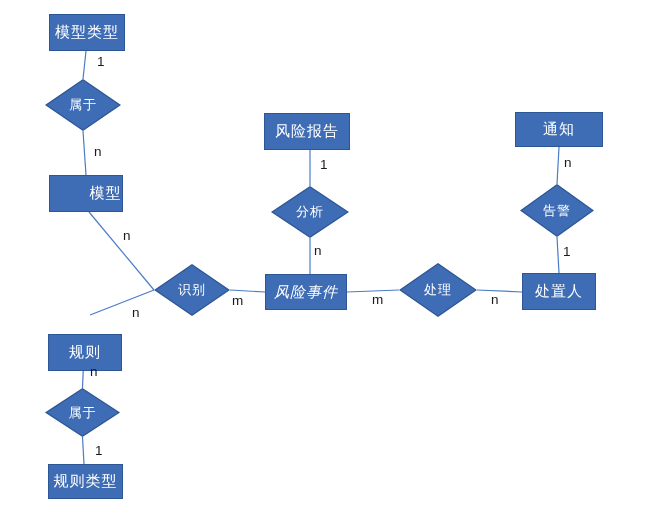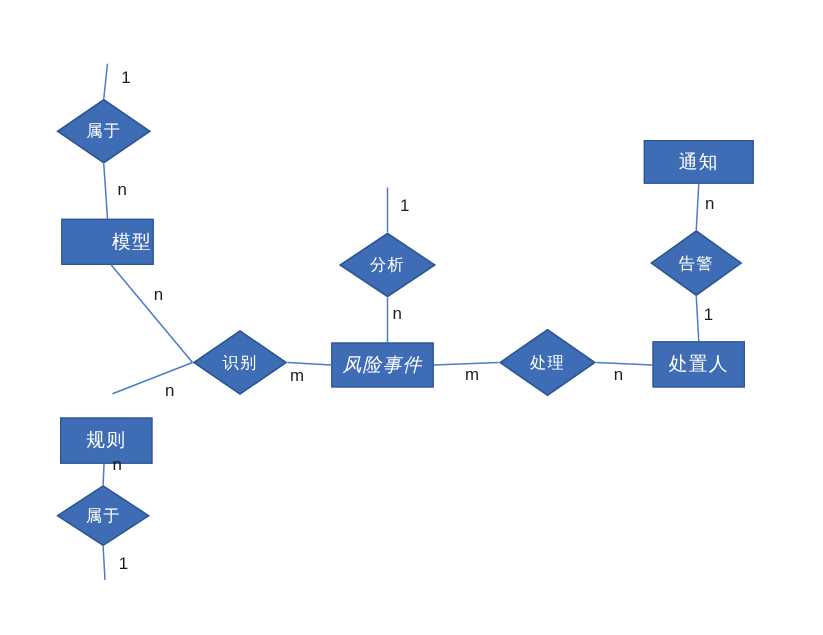--- a/index.html
+++ b/index.html
@@ -88,25 +88,34 @@
     <line x1="82.5" y1="437" x2="84" y2="464"></line>
     <line x1="310" y1="150" x2="310" y2="186"></line>
     <line x1="310" y1="238" x2="310" y2="274"></line>
     <line x1="230" y1="290" x2="265" y2="292"></line>
     <line x1="347" y1="292" x2="399" y2="290"></line>
     <line x1="477" y1="290" x2="522" y2="292"></line>
     <line x1="559" y1="147" x2="557" y2="184"></line>
     <line x1="557" y1="237" x2="559" y2="273"></line>
   </svg>
 
+  <div class="entity" style="left:49px;  top:14px;  width:76px; height:37px;">
+    <span>模型类型</span>
+  </div>
   <div class="entity" style="left:49px;  top:175px; width:74px; height:37px;padding-left:39px;">
     <span>模型</span>
   </div>
   <div class="entity" style="left:48px;  top:334px; width:74px; height:37px;">
     <span>规则</span>
+  </div>
+  <div class="entity" style="left:48px;  top:464px; width:75px; height:35px;">
+    <span>规则类型</span>
+  </div>
+  <div class="entity" style="left:264px; top:113px; width:86px; height:37px;">
+    <span>风险报告</span>
   </div>
   <div class="entity" style="left:265px; top:274px; width:82px; height:36px;font-style:italic;">
     <span>风险事件</span>
   </div>
   <div class="entity" style="left:515px; top:112px; width:88px; height:35px;">
     <span>通知</span>
   </div>
   <div class="entity" style="left:522px; top:273px; width:74px; height:37px;">
     <span>处置人</span>
   </div>

